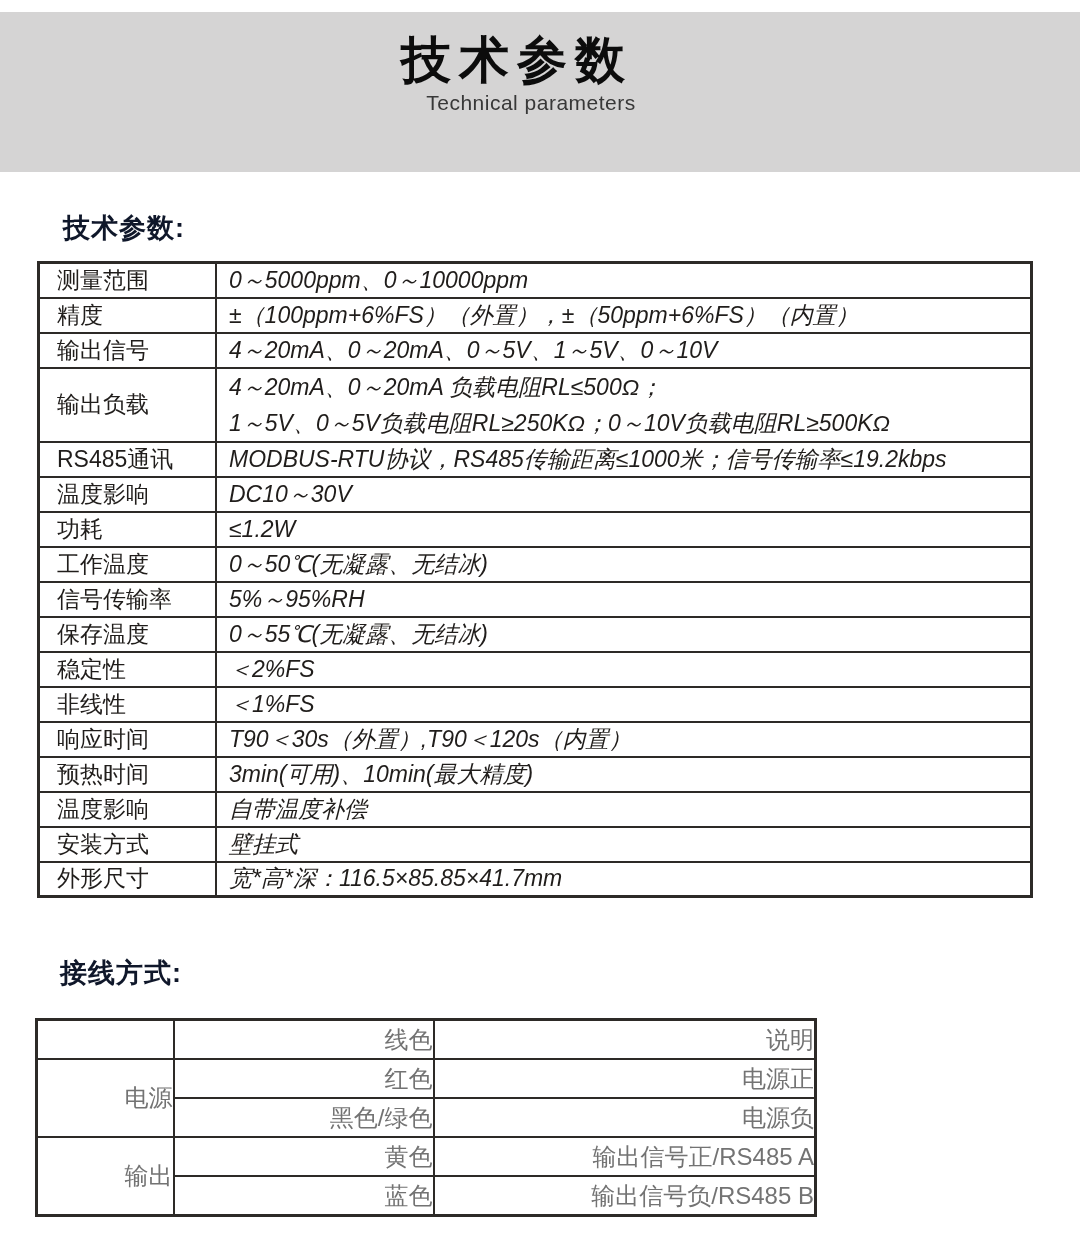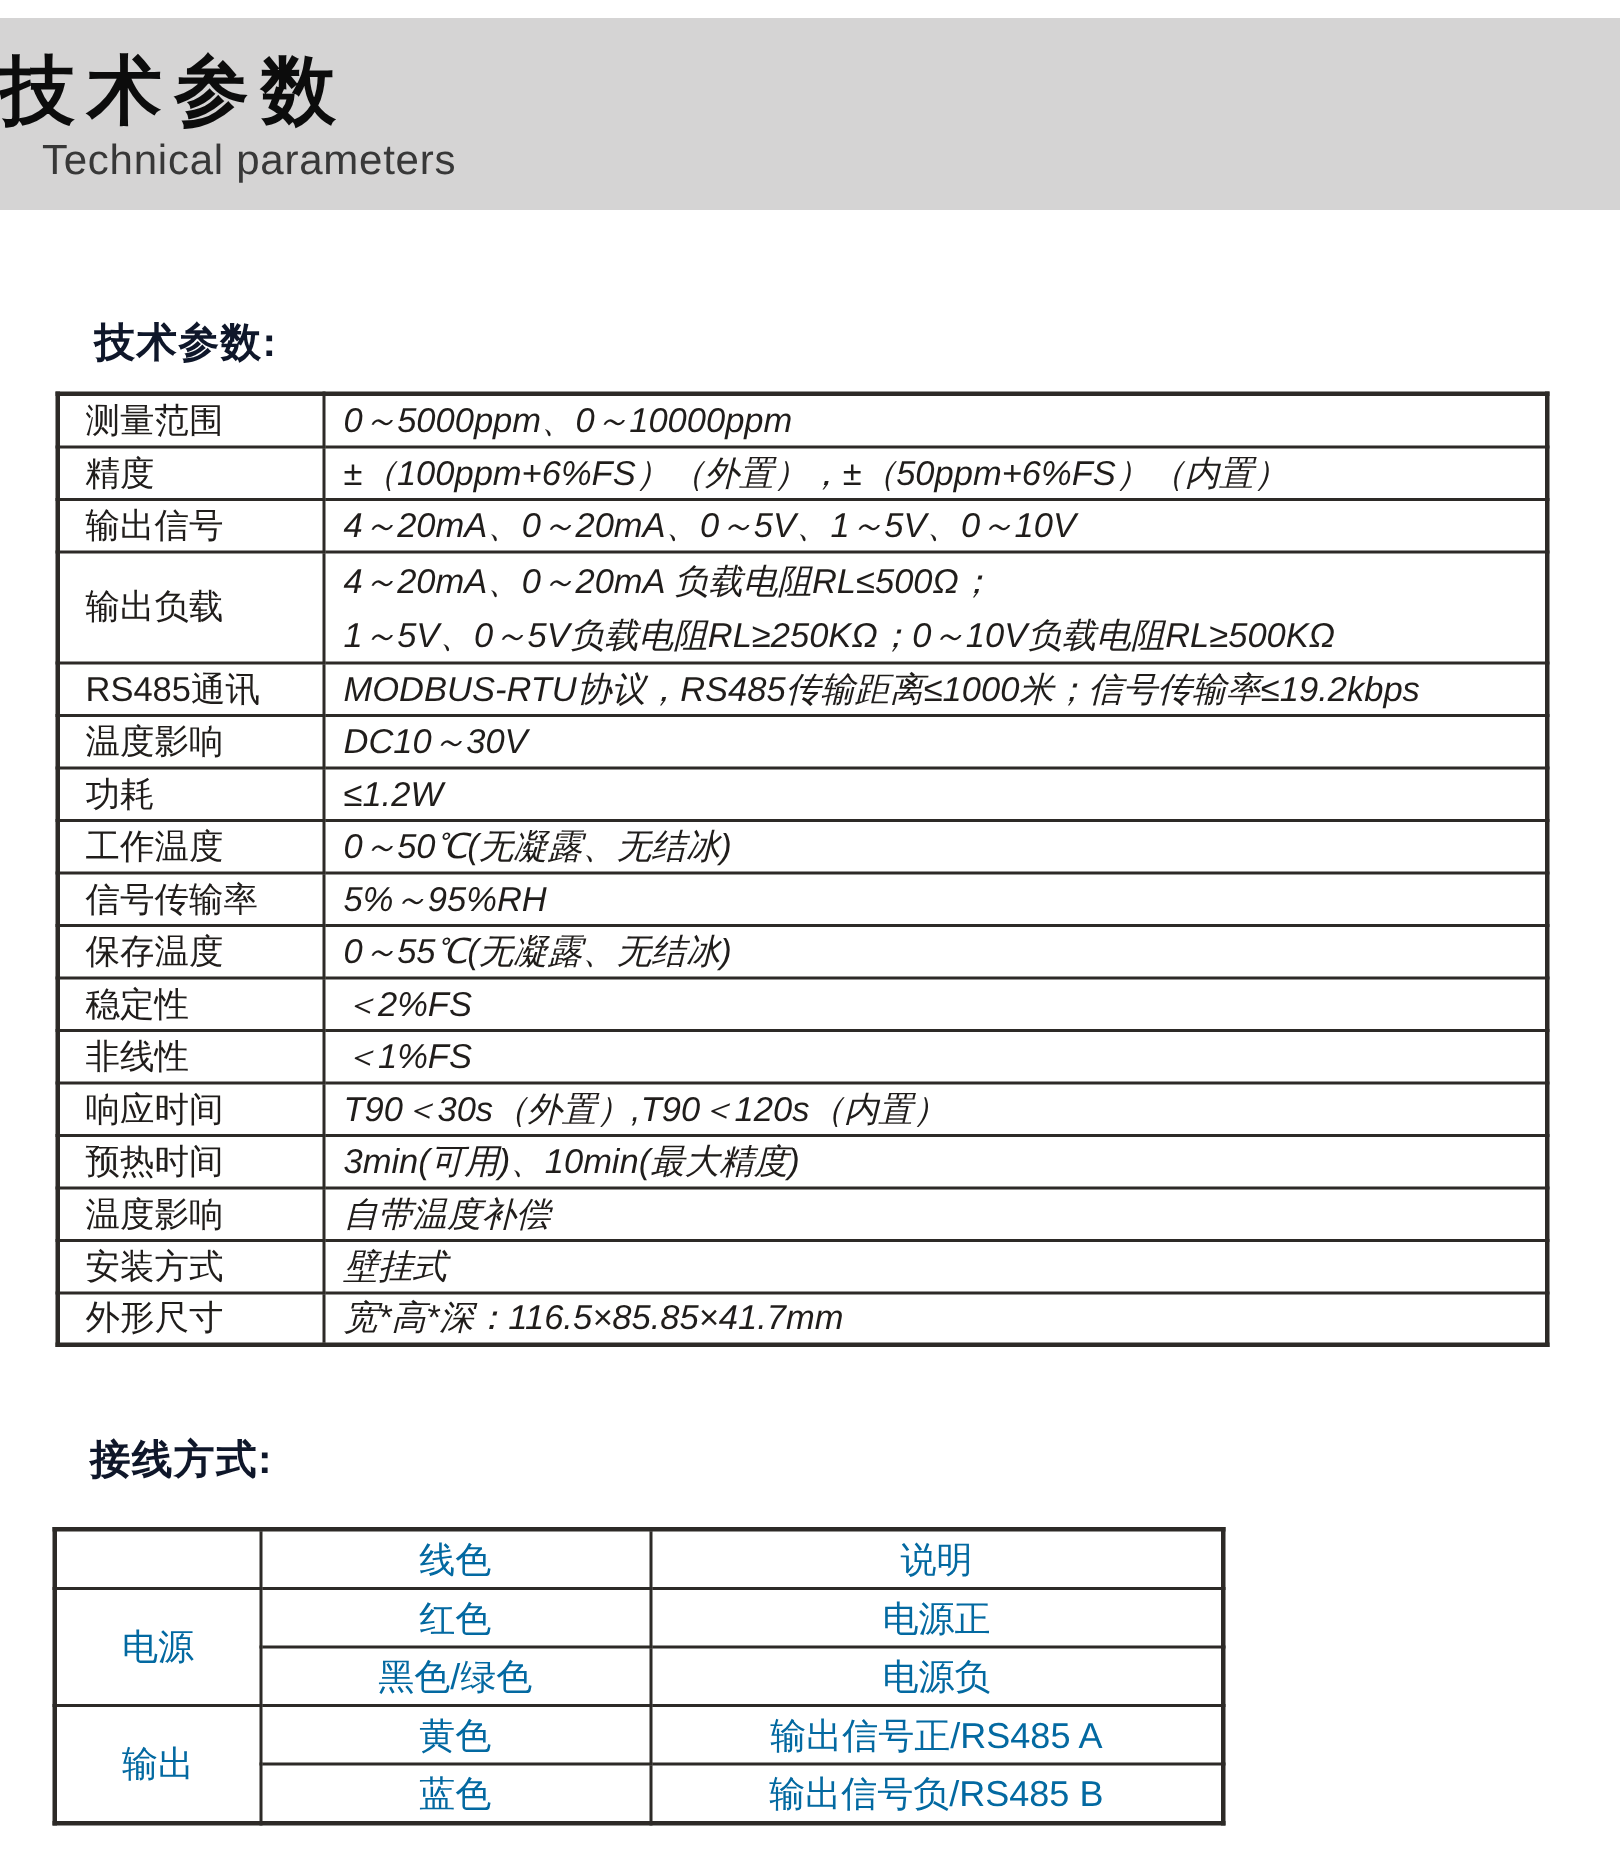--- a/index.html
+++ b/index.html
@@ -6,29 +6,29 @@
   body {
     width:1080px; height:1245px;
     background:#ffffff;
     font-family:"Liberation Sans", sans-serif;
     color:#201d1b;
   }
   .page { position:relative; width:1080px; height:1245px; overflow:hidden; }
 
   
   .band {
-    position:absolute; top:12px; left:0; width:1080px; height:128px;
-    background:#d5d4d4; text-align:left;
+    position:absolute; top:12px; left:0; width:1080px; height:160px;
+    background:#d5d4d4; text-align:center;
     padding-right:46px; box-sizing:border-box;
   }
   .title {
     margin-top:20px; font-size:50px; font-weight:700;
     letter-spacing:8px; color:#0c0c0c; line-height:1.15;
   }
-  .subtitle { font-size:28px; color:#383838; margin-top:1px; letter-spacing:0.5px;margin-left:28px; }
+  .subtitle { font-size:21px; color:#383838; margin-top:1px; letter-spacing:0.5px;margin-left:28px; }
 
   
   .sec-title {
     position:absolute; font-size:27px; font-weight:700; color:#0f172a;
     letter-spacing:1px;
   }
   .sec-title.first  { top:210px; left:63px; }
   .sec-title.second { top:955px; left:60px; }
 
   
@@ -48,21 +48,21 @@
   .params-table td.p-label { width:158px; padding-left:17px; }
   .params-table td.p-value { padding-left:12px;font-style:italic; }
   .params-table tr.double td.p-value div { line-height:36px; }
 
   .wiring-table {
     position:absolute; top:1018px; left:35px; width:782px;
     border:3px solid #2d2a27; table-layout:fixed;
   }
   .wiring-table th, .wiring-table td {
     border:2px solid #2d2a27; font-size:24px; font-weight:400;
-    text-align:center; vertical-align:middle; color:#0369a1;
+    text-align:right; vertical-align:middle; color:#737373;
     height:37px; padding:0; white-space:nowrap;
   }
 </style>
 </head>
 <body>
 
 <div class="page">
 
   <div class="band">
     <div class="title">技术参数</div>

